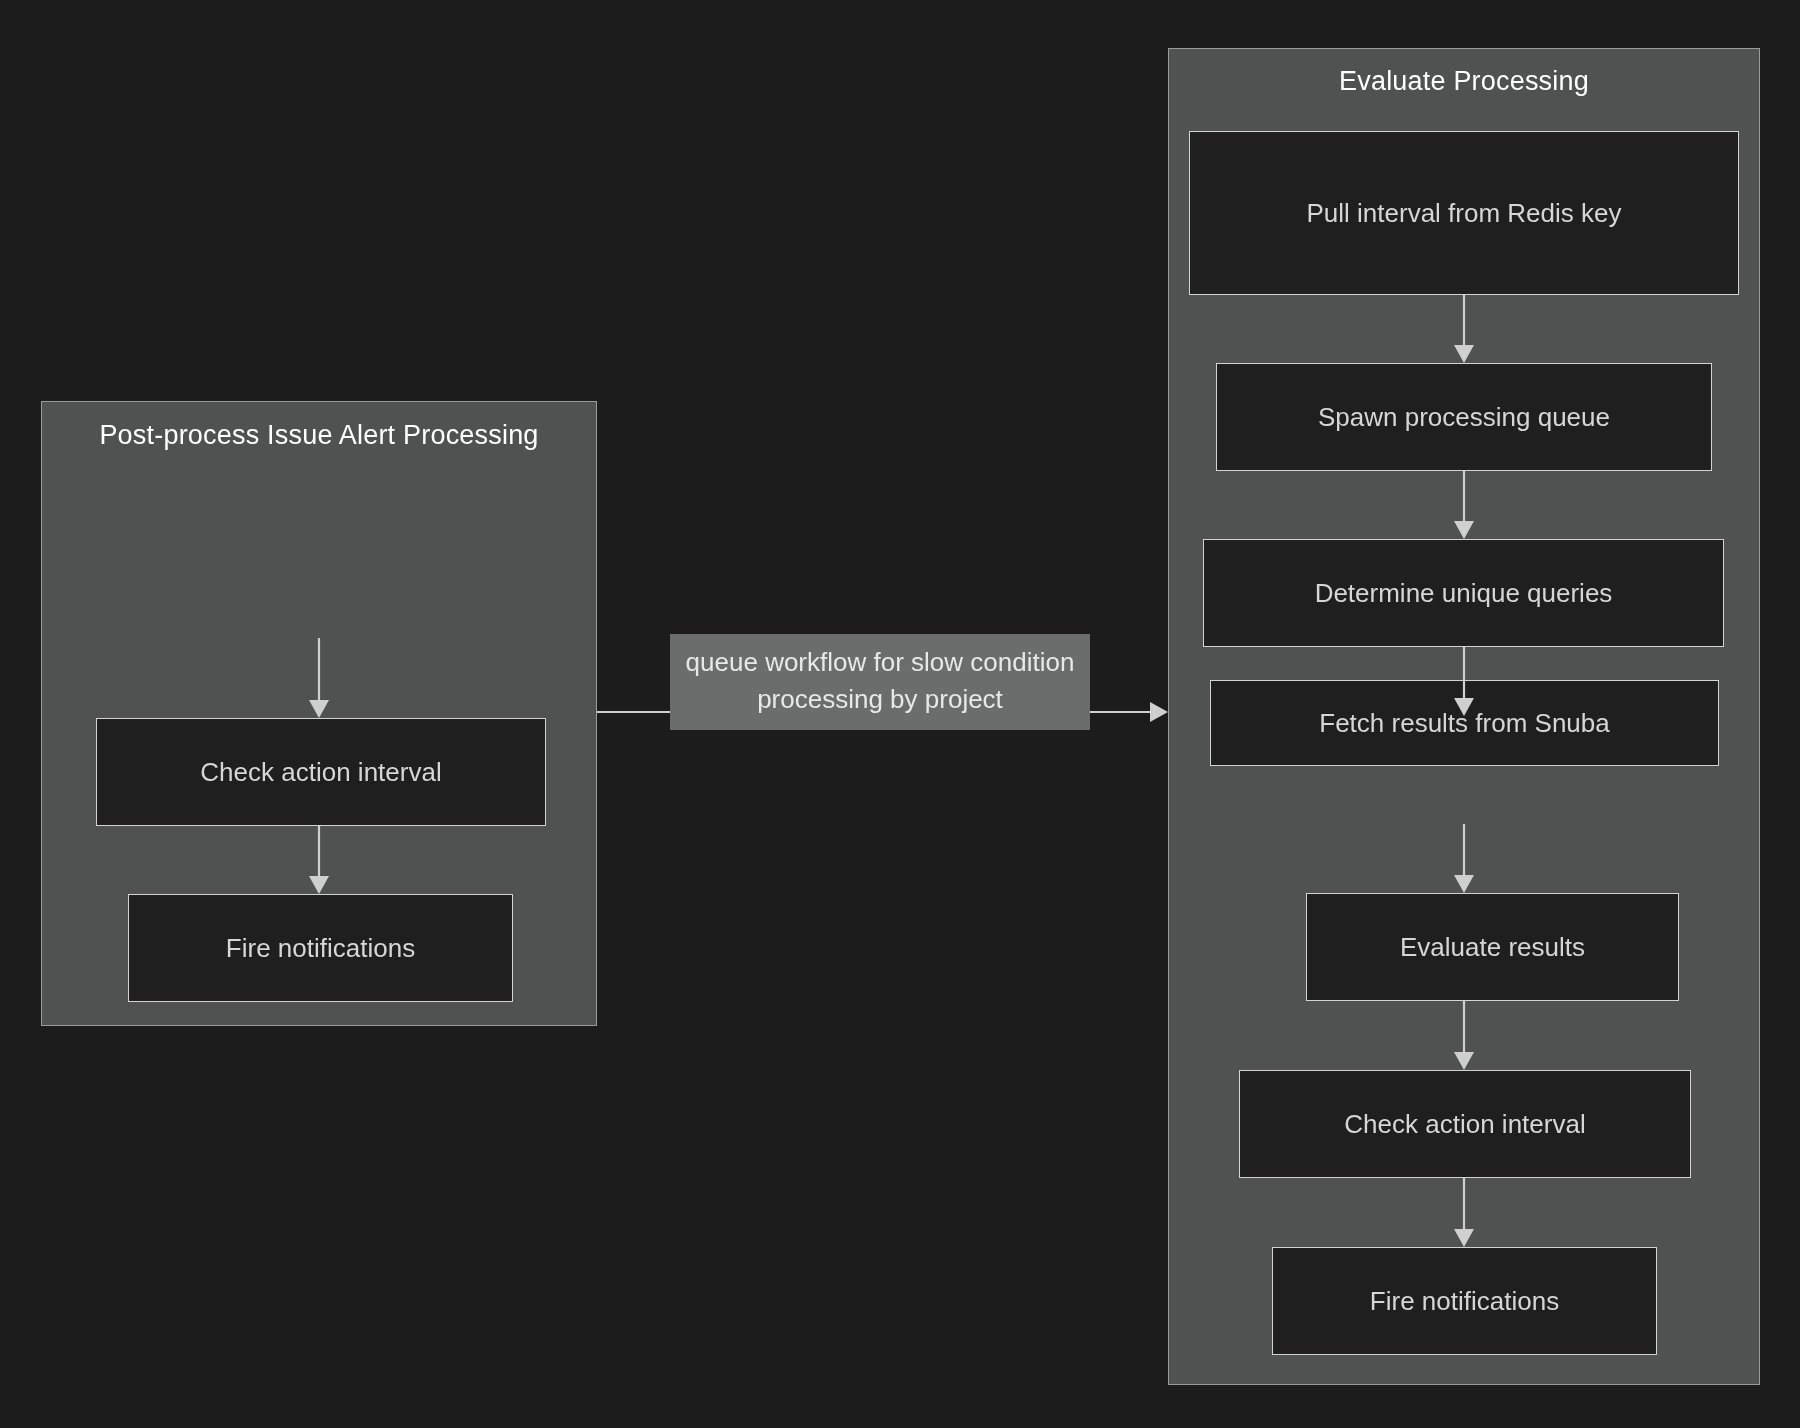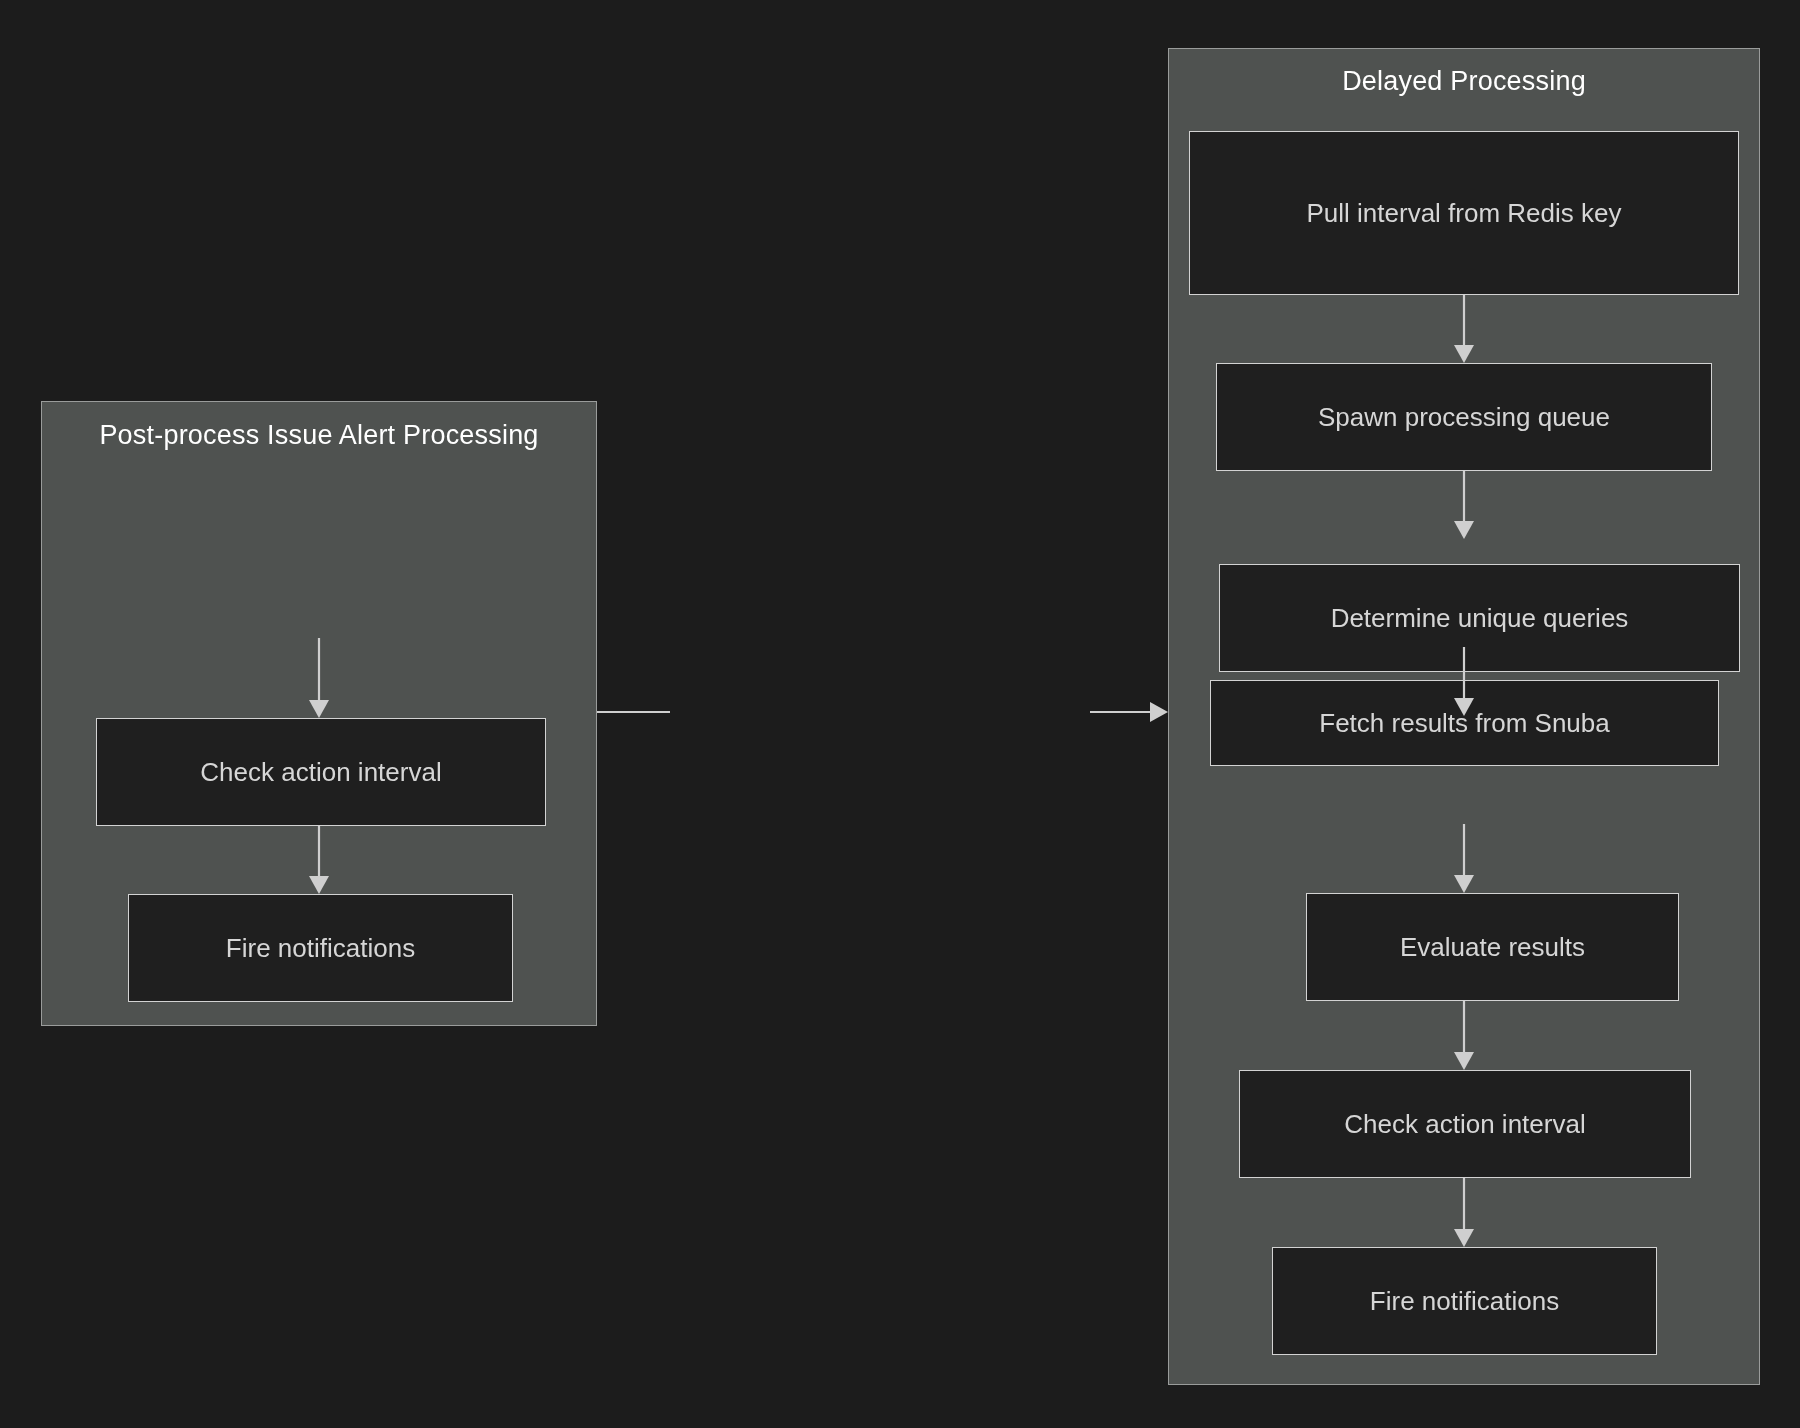--- a/index.html
+++ b/index.html
@@ -80,21 +80,21 @@
   }
 
   
   #n-fast   { left: 66px;  top: 530px; width: 507px; height: 108px; }
   #n-check1 { left: 96px;  top: 718px; width: 450px; height: 108px; }
   #n-fire1  { left: 128px; top: 894px; width: 385px; height: 108px; }
 
   
   #n-pull     { left: 1189px; top: 131px;  width: 550px; height: 164px; }
   #n-spawn    { left: 1216px; top: 363px;  width: 496px; height: 108px; }
-  #n-unique   { left: 1203px; top: 564px;  width: 521px; height: 108px; margin-left: 16px; }
+  #n-unique   { left: 1203px; top: 539px;  width: 521px; height: 108px; }
   #n-fetch    { left: 1210px; top: 680px;  width: 509px; height: 86px; }
   #n-evaluate { left: 1278px; top: 893px;  width: 373px; height: 108px; margin-left: 28px; }
   #n-check2   { left: 1239px; top: 1070px; width: 452px; height: 108px; }
   #n-fire2    { left: 1272px; top: 1247px; width: 385px; height: 108px; }
 
   
   #edge-label {
     position: absolute;
     left: 670px;
     top: 634px;
@@ -133,37 +133,38 @@
   <div class="subgraph" id="sg-post">
     <div class="subgraph-title">Post-process Issue Alert Processing</div>
   </div>
 
 
   <div class="node" id="n-check1">Check action interval</div>
 
   <div class="node" id="n-fire1">Fire notifications</div>
 
   <div class="subgraph" id="sg-delayed">
-    <div class="subgraph-title">Delayed Processing</div>
+    <div class="subgraph-title">Evaluate Processing</div>
   </div>
 
   <div class="node" id="n-pull">Pull interval from Redis key</div>
 
   <div class="node" id="n-spawn">Spawn processing queue</div>
 
   <div class="node" id="n-unique">Determine unique queries</div>
 
   <div class="node" id="n-fetch">Fetch results from Snuba</div>
 
   <div class="node" id="n-evaluate">Evaluate results</div>
 
   <div class="node" id="n-check2">Check action interval</div>
 
   <div class="node" id="n-fire2">Fire notifications</div>
 
+  <div id="edge-label">queue workflow for slow condition processing by project</div>
 
   <svg id="edges" viewBox="0 0 1800 1428" xmlns="http://www.w3.org/2000/svg">
 
     <g>
       <path class="edge-line" d="M319,638 L319,700"></path>
       <polygon class="arrow-head" points="309,700 329,700 319,718"></polygon>
     </g>
 
     <g>
       <path class="edge-line" d="M319,826 L319,876"></path>

